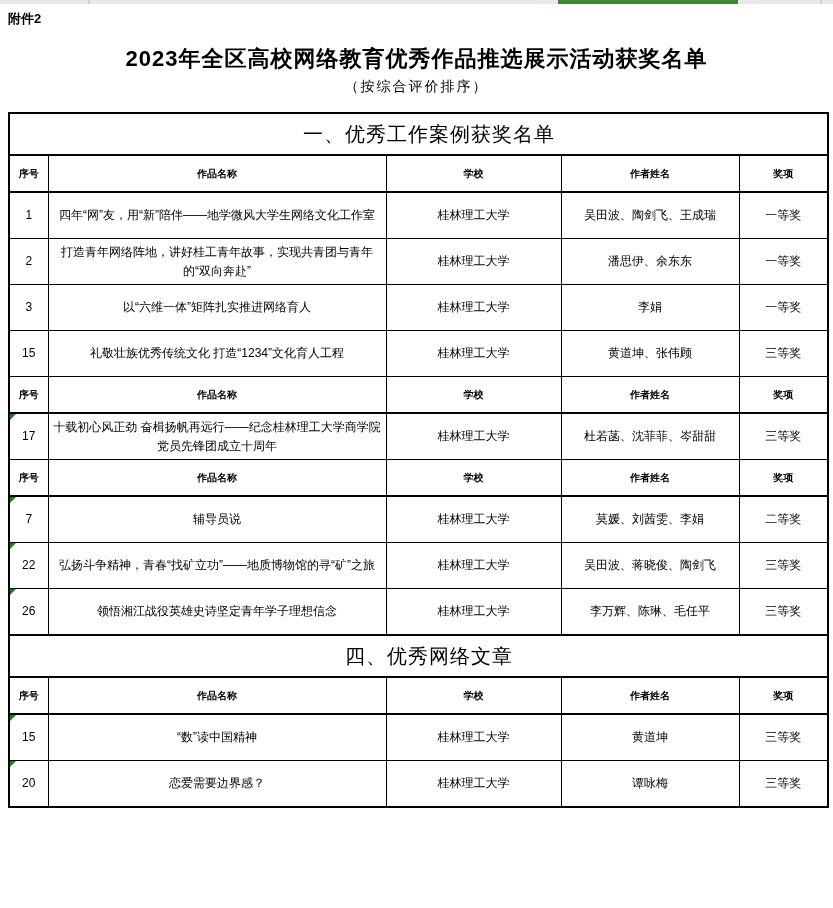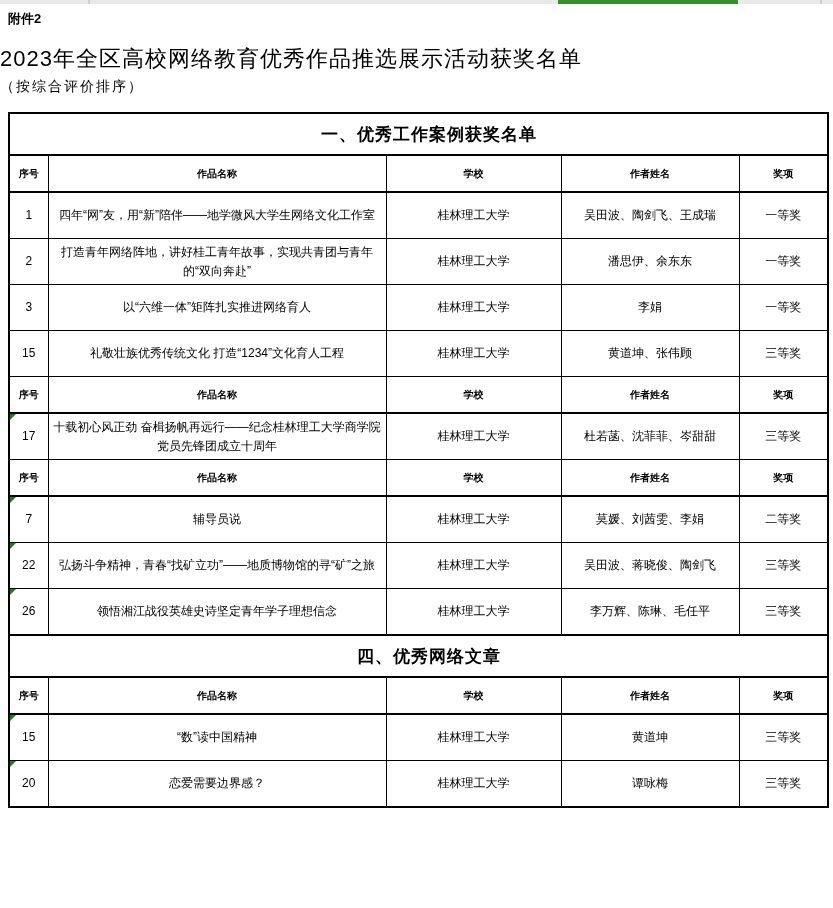--- a/index.html
+++ b/index.html
@@ -6,34 +6,34 @@
   body{
     width:833px;height:908px;background:#ffffff;position:relative;
     font-family:"Liberation Sans","DejaVu Sans",sans-serif;color:#000;
     overflow:hidden;
   }
   
   .top-strip{position:absolute;top:0;left:0;width:833px;height:4px;background:#e9e9e9;}
   .top-strip .tick{position:absolute;top:0;width:2px;height:4px;background:#cfcfcf;}
   .top-strip .sel{position:absolute;top:0;height:4px;}
   .attachment{position:absolute;top:10px;left:8px;font-size:13px;font-weight:bold;text-align:center;}
-  .title{position:absolute;top:44px;left:0;width:833px;
-         font-size:22px;font-weight:normal;letter-spacing:1px;}
-  .subtitle{position:absolute;top:78px;left:0;width:833px;
+  .title{position:absolute;top:44px;left:0;width:833px;text-align:center;
+         font-size:22px;font-weight:bold;letter-spacing:1px;}
+  .subtitle{position:absolute;top:78px;left:0;width:833px;text-align:center;
             font-size:14px;font-family:"Liberation Serif","DejaVu Serif",serif;letter-spacing:2px;}
   
   table.awards{
     position:absolute;top:112px;left:8px;width:819px;
     border-collapse:collapse;table-layout:fixed;
   }
   table.awards,table.awards td,table.awards th{border:1px solid #000;}
   table.awards{border:2px solid #000;}
   td,th{padding:1px 2px;text-align:center;vertical-align:middle;overflow:hidden;}
   tr.band td{
-    height:38px;font-size:17px;font-weight:bold;letter-spacing:1px;
+    height:38px;font-size:20px;font-weight:normal;letter-spacing:1px;
     border-top:2px solid #000;border-bottom:2px solid #000;padding-left:23px;
   }
   tr.cols th{height:33px;font-size:10px;font-weight:bold;border-bottom:2px solid #000;}
   tr.data td{height:43px;font-size:12px;line-height:1.55;}
   td.serial{position:relative;}
   .flag{
     position:absolute;top:0;left:0;width:0;height:0;
     border-top:6px solid #1e7e1e;border-right:6px solid transparent;
   }
 </style>

